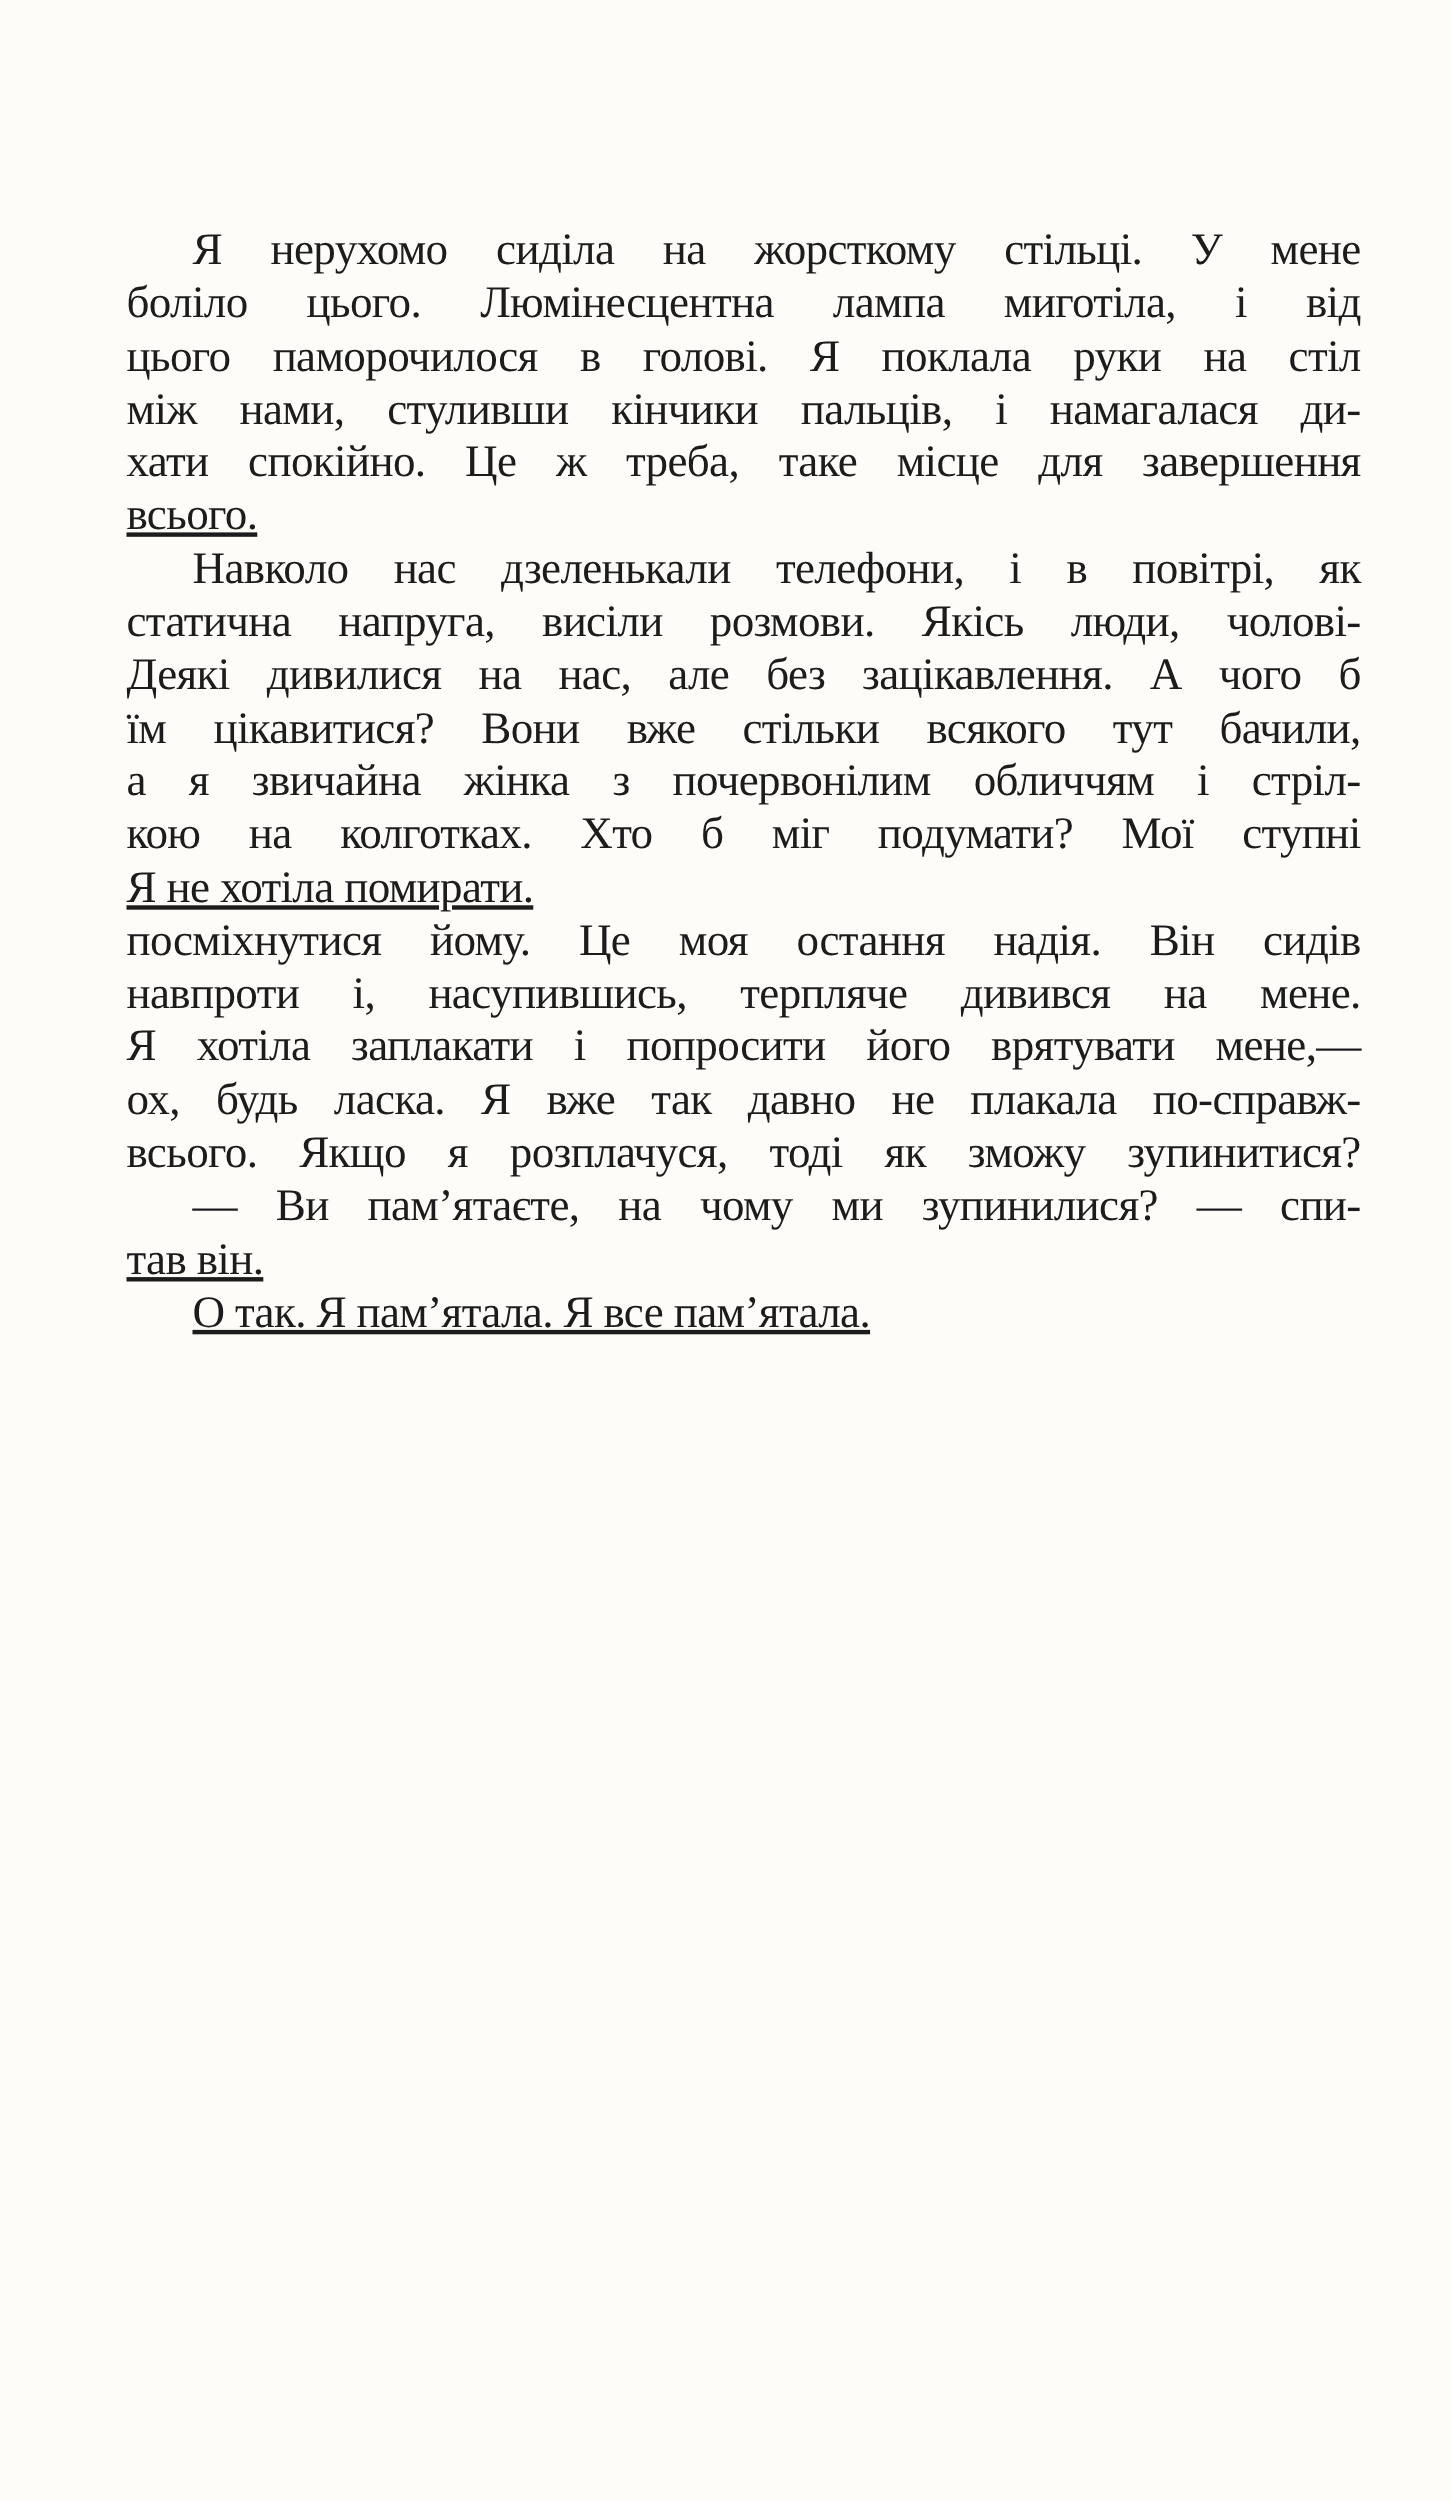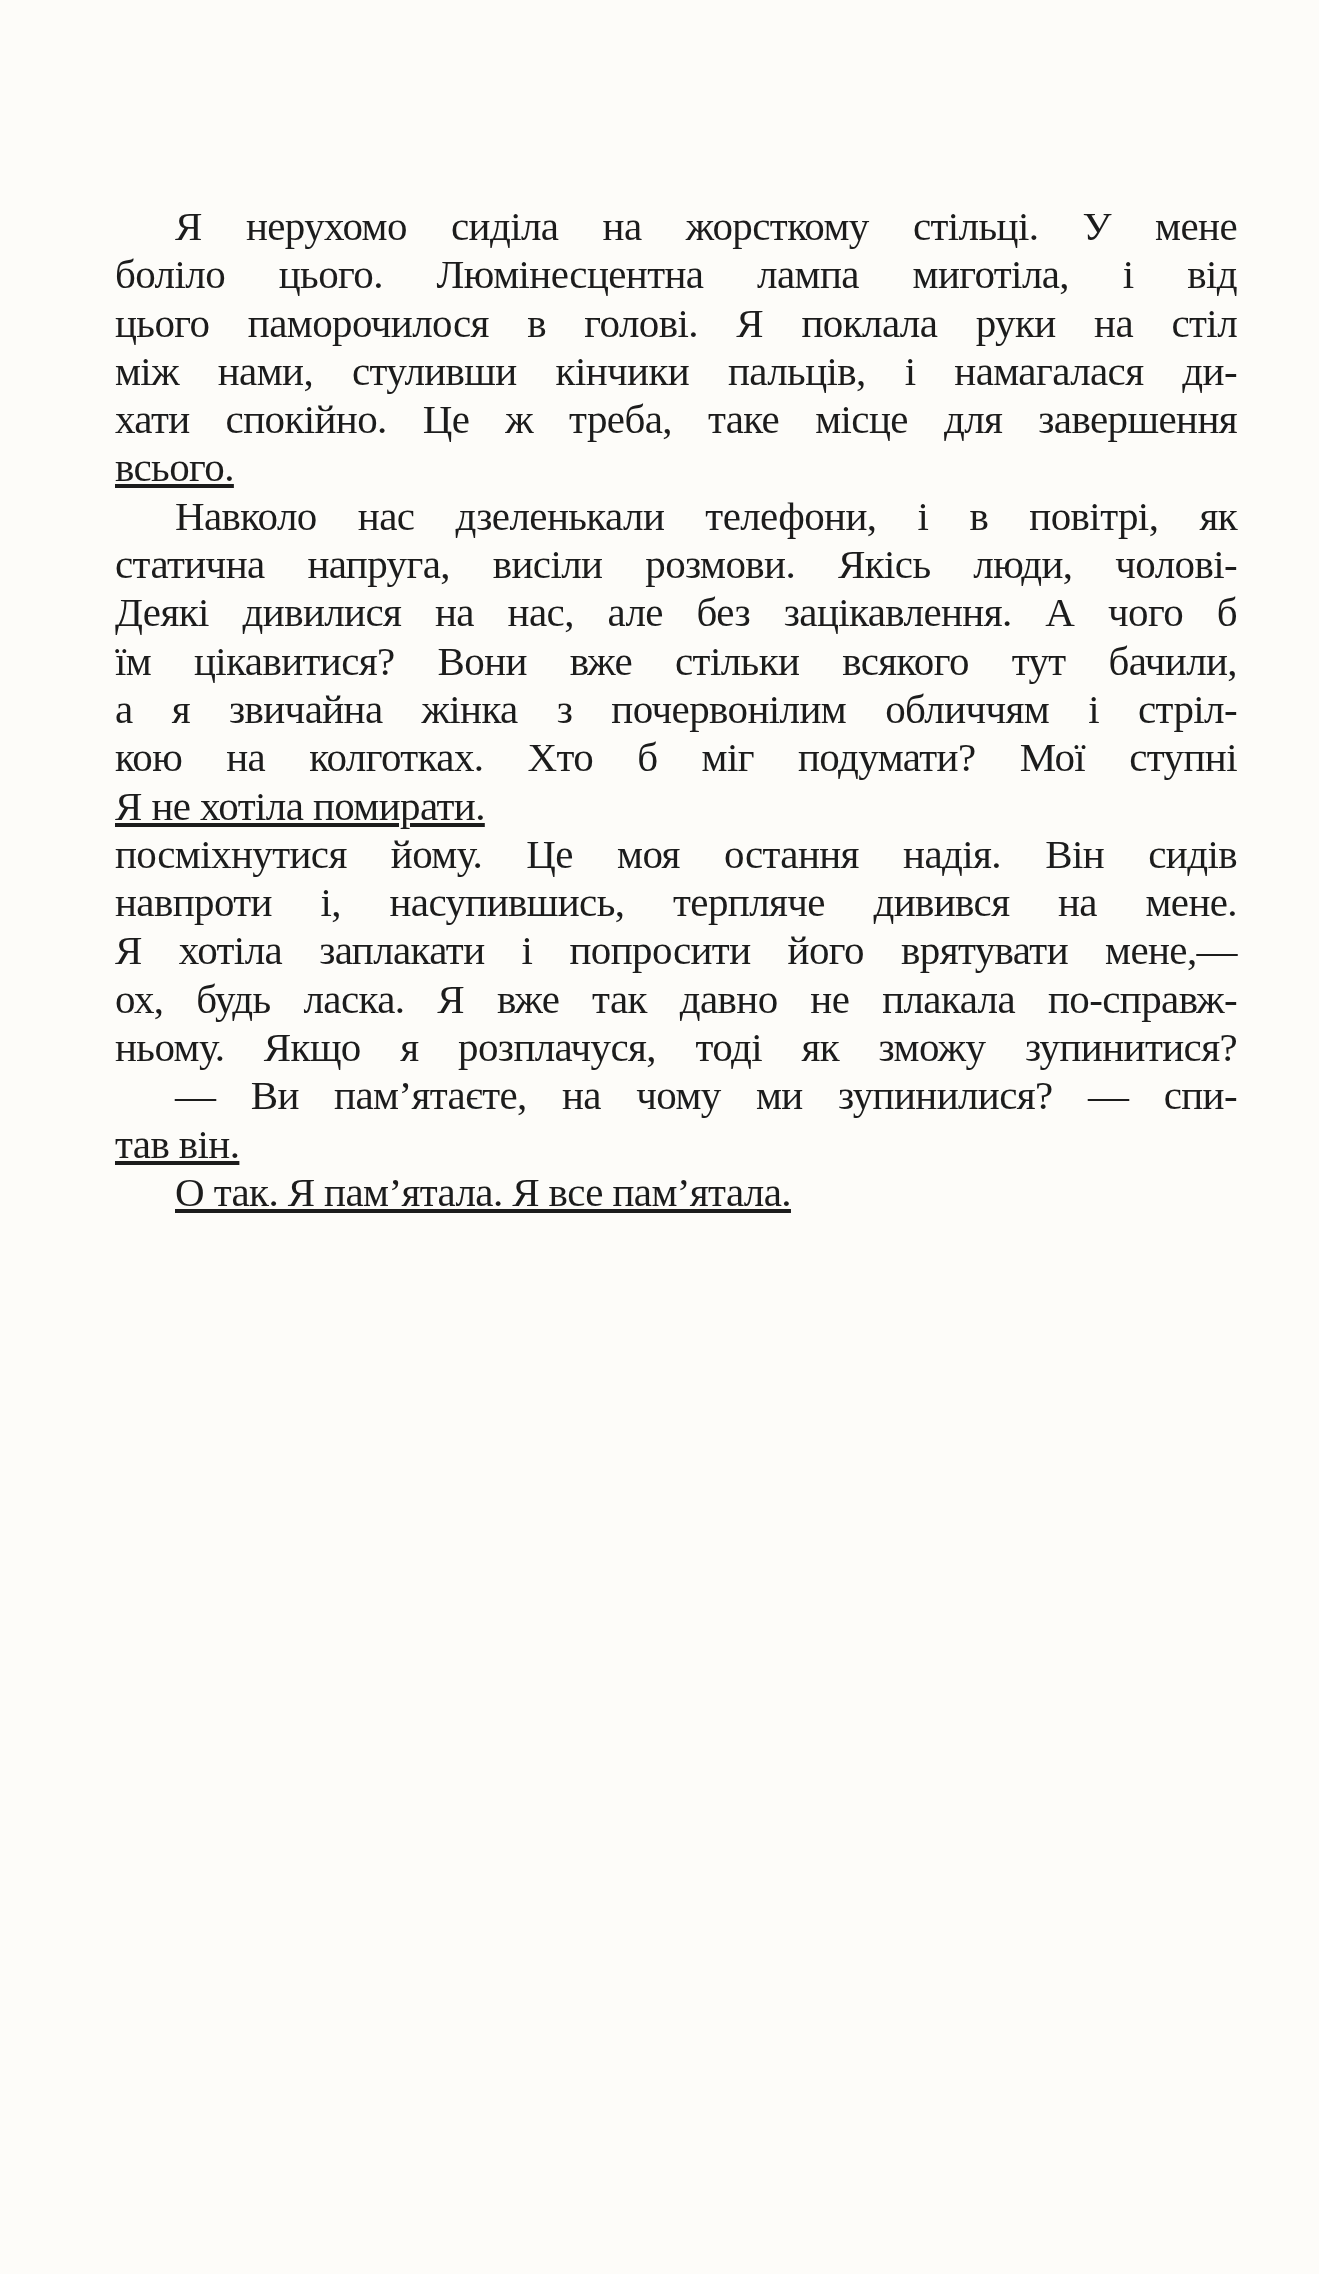--- a/index.html
+++ b/index.html
@@ -80,21 +80,21 @@
     <span class="line"><span class="line-inner">а я звичайна жінка з почервонілим обличчям і стріл-</span></span>
     <span class="line"><span class="line-inner">кою на колготках. Хто б міг подумати? Мої ступні</span></span>
     <span class="line last"><span class="line-inner">Я не хотіла помирати.</span></span>
   </p>
 
   <p class="para">
     <span class="line"><span class="line-inner">посміхнутися йому. Це моя остання надія. Він сидів</span></span>
     <span class="line"><span class="line-inner">навпроти і, насупившись, терпляче дивився на мене.</span></span>
     <span class="line"><span class="line-inner">Я хотіла заплакати і попросити його врятувати мене,—</span></span>
     <span class="line"><span class="line-inner">ох, будь ласка. Я вже так давно не плакала по-справж-</span></span>
-    <span class="line"><span class="line-inner">ньому. Якщо я розплачуся, тоді як зможу зупинитися?</span></span>
+    <span class="line"><span class="line-inner">всього. Якщо я розплачуся, тоді як зможу зупинитися?</span></span>
   </p>
 
   <p class="para">
     <span class="line first"><span class="line-inner">— Ви пам’ятаєте, на чому ми зупинилися? — спи-</span></span>
     <span class="line last"><span class="line-inner">тав він.</span></span>
   </p>
 
   <p class="para">
     <span class="line first last"><span class="line-inner">О так. Я пам’ятала. Я все пам’ятала.</span></span>
   </p>

